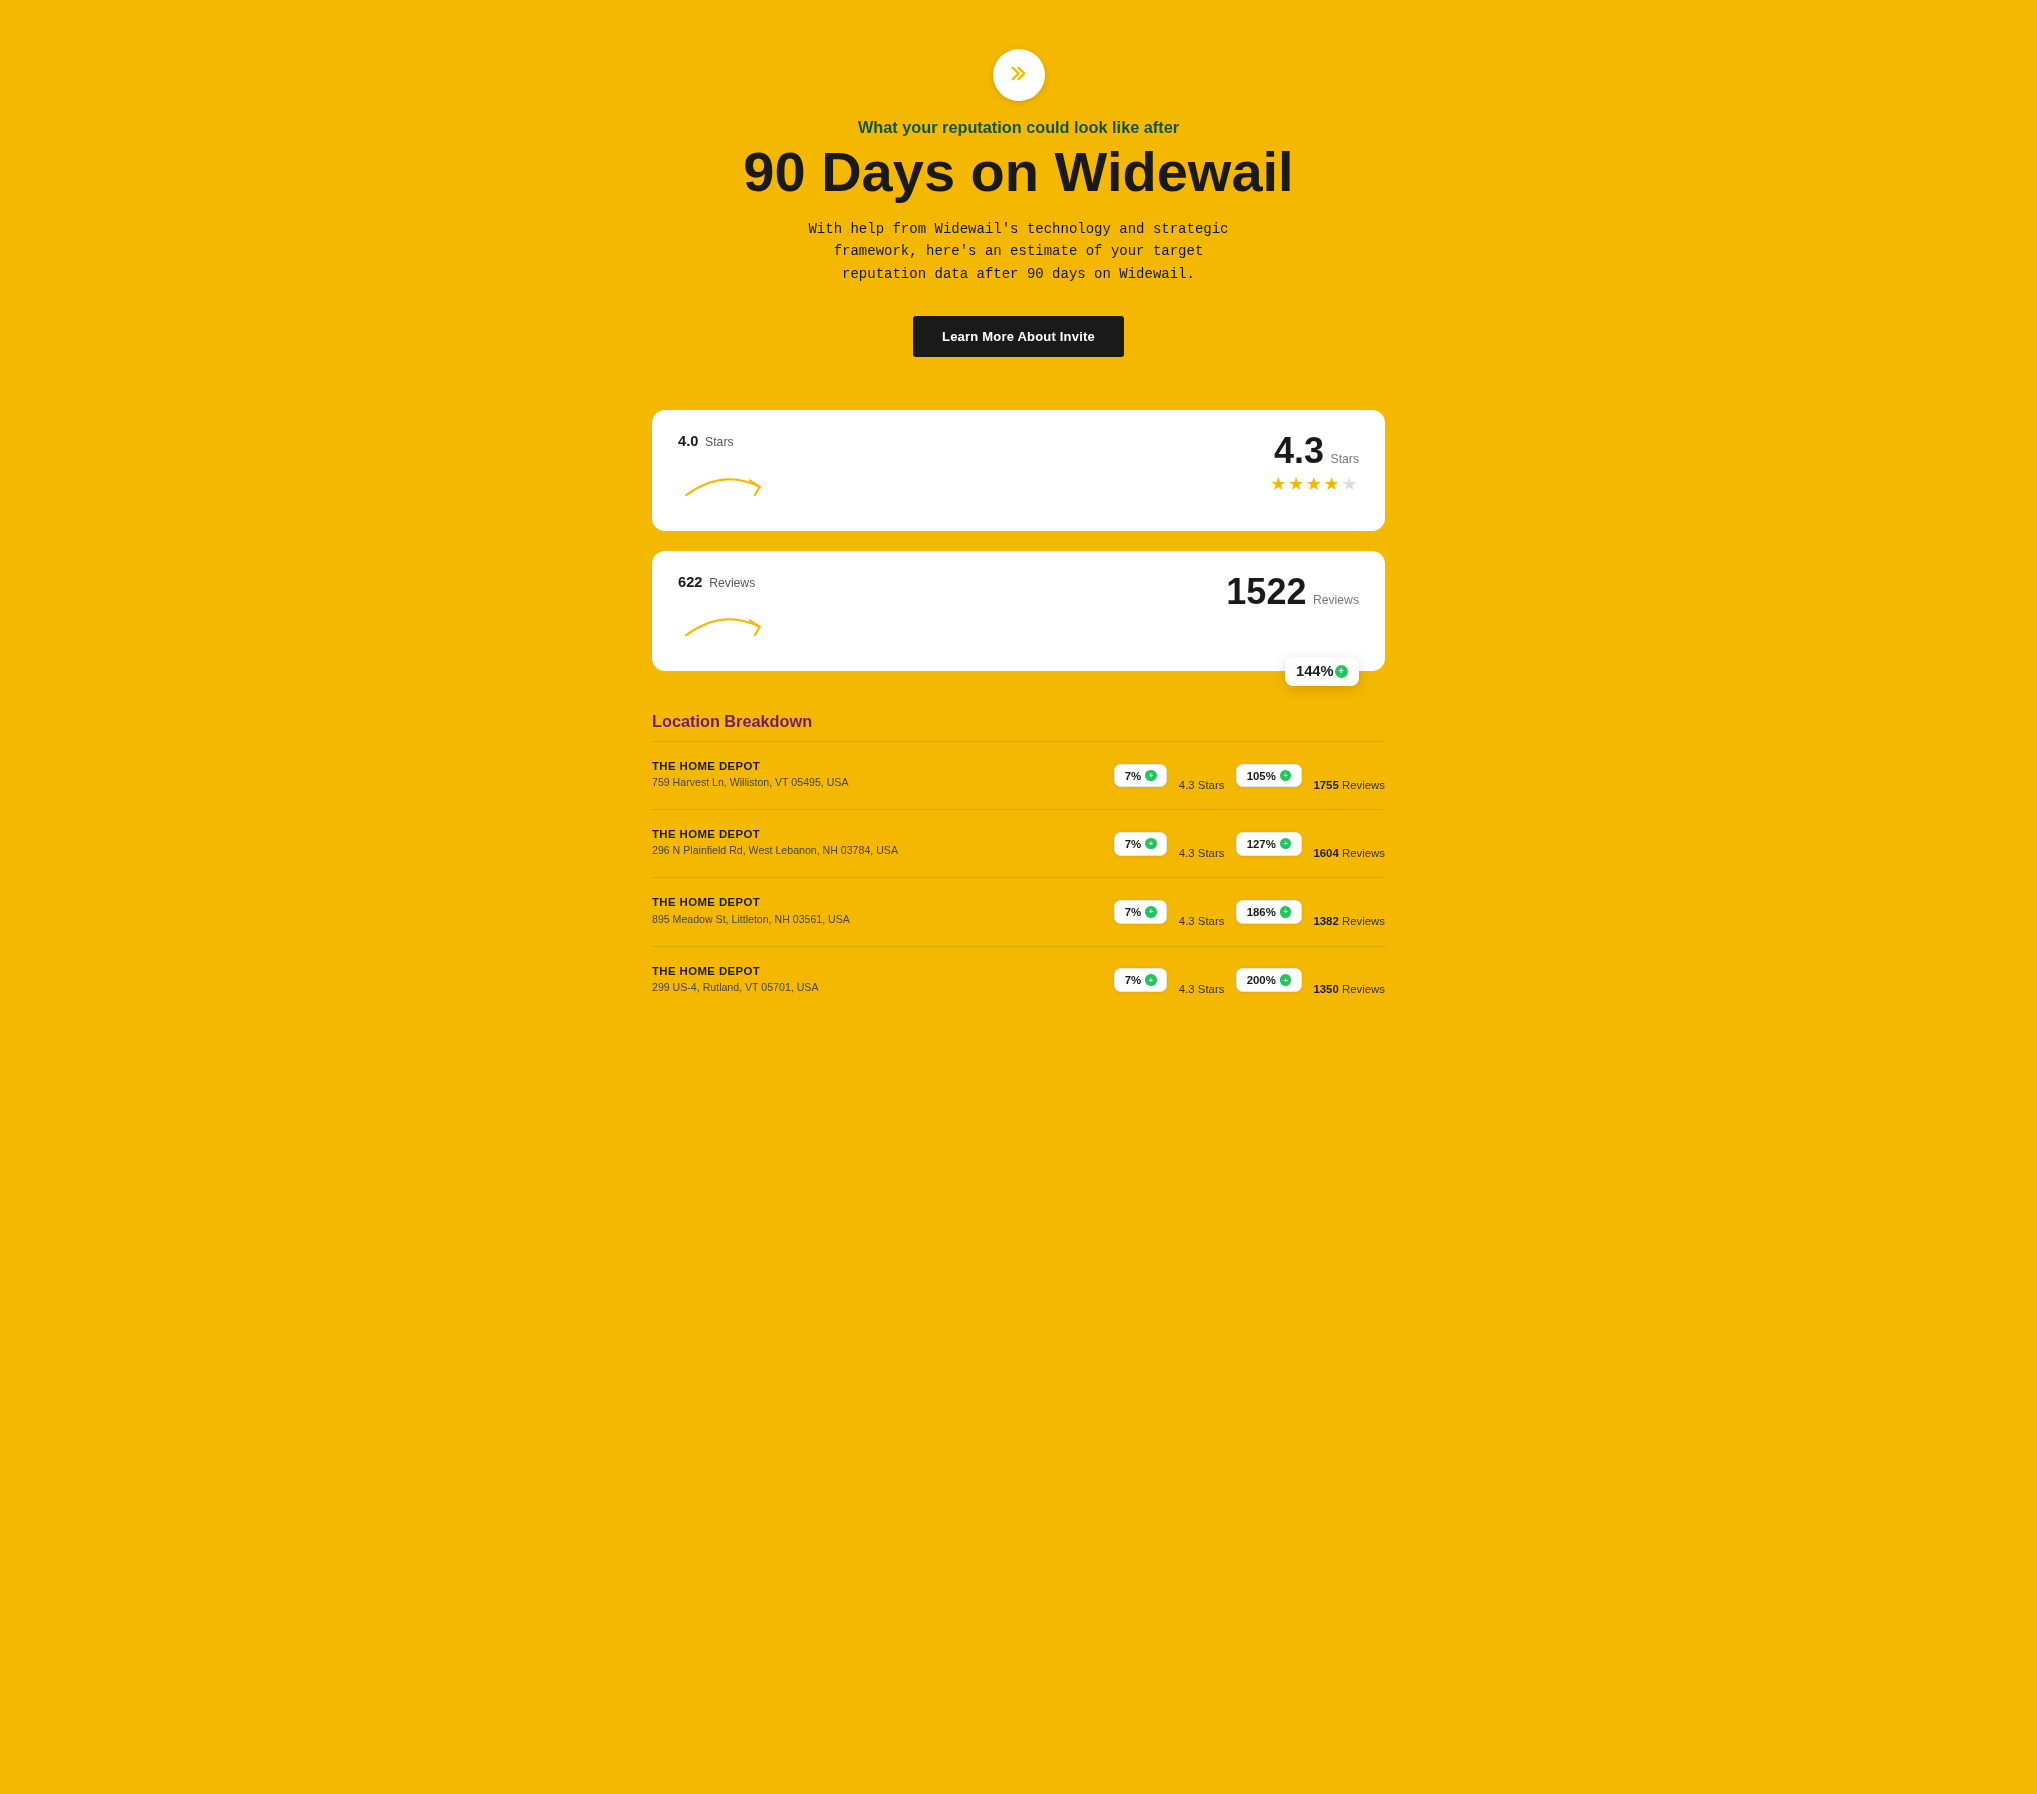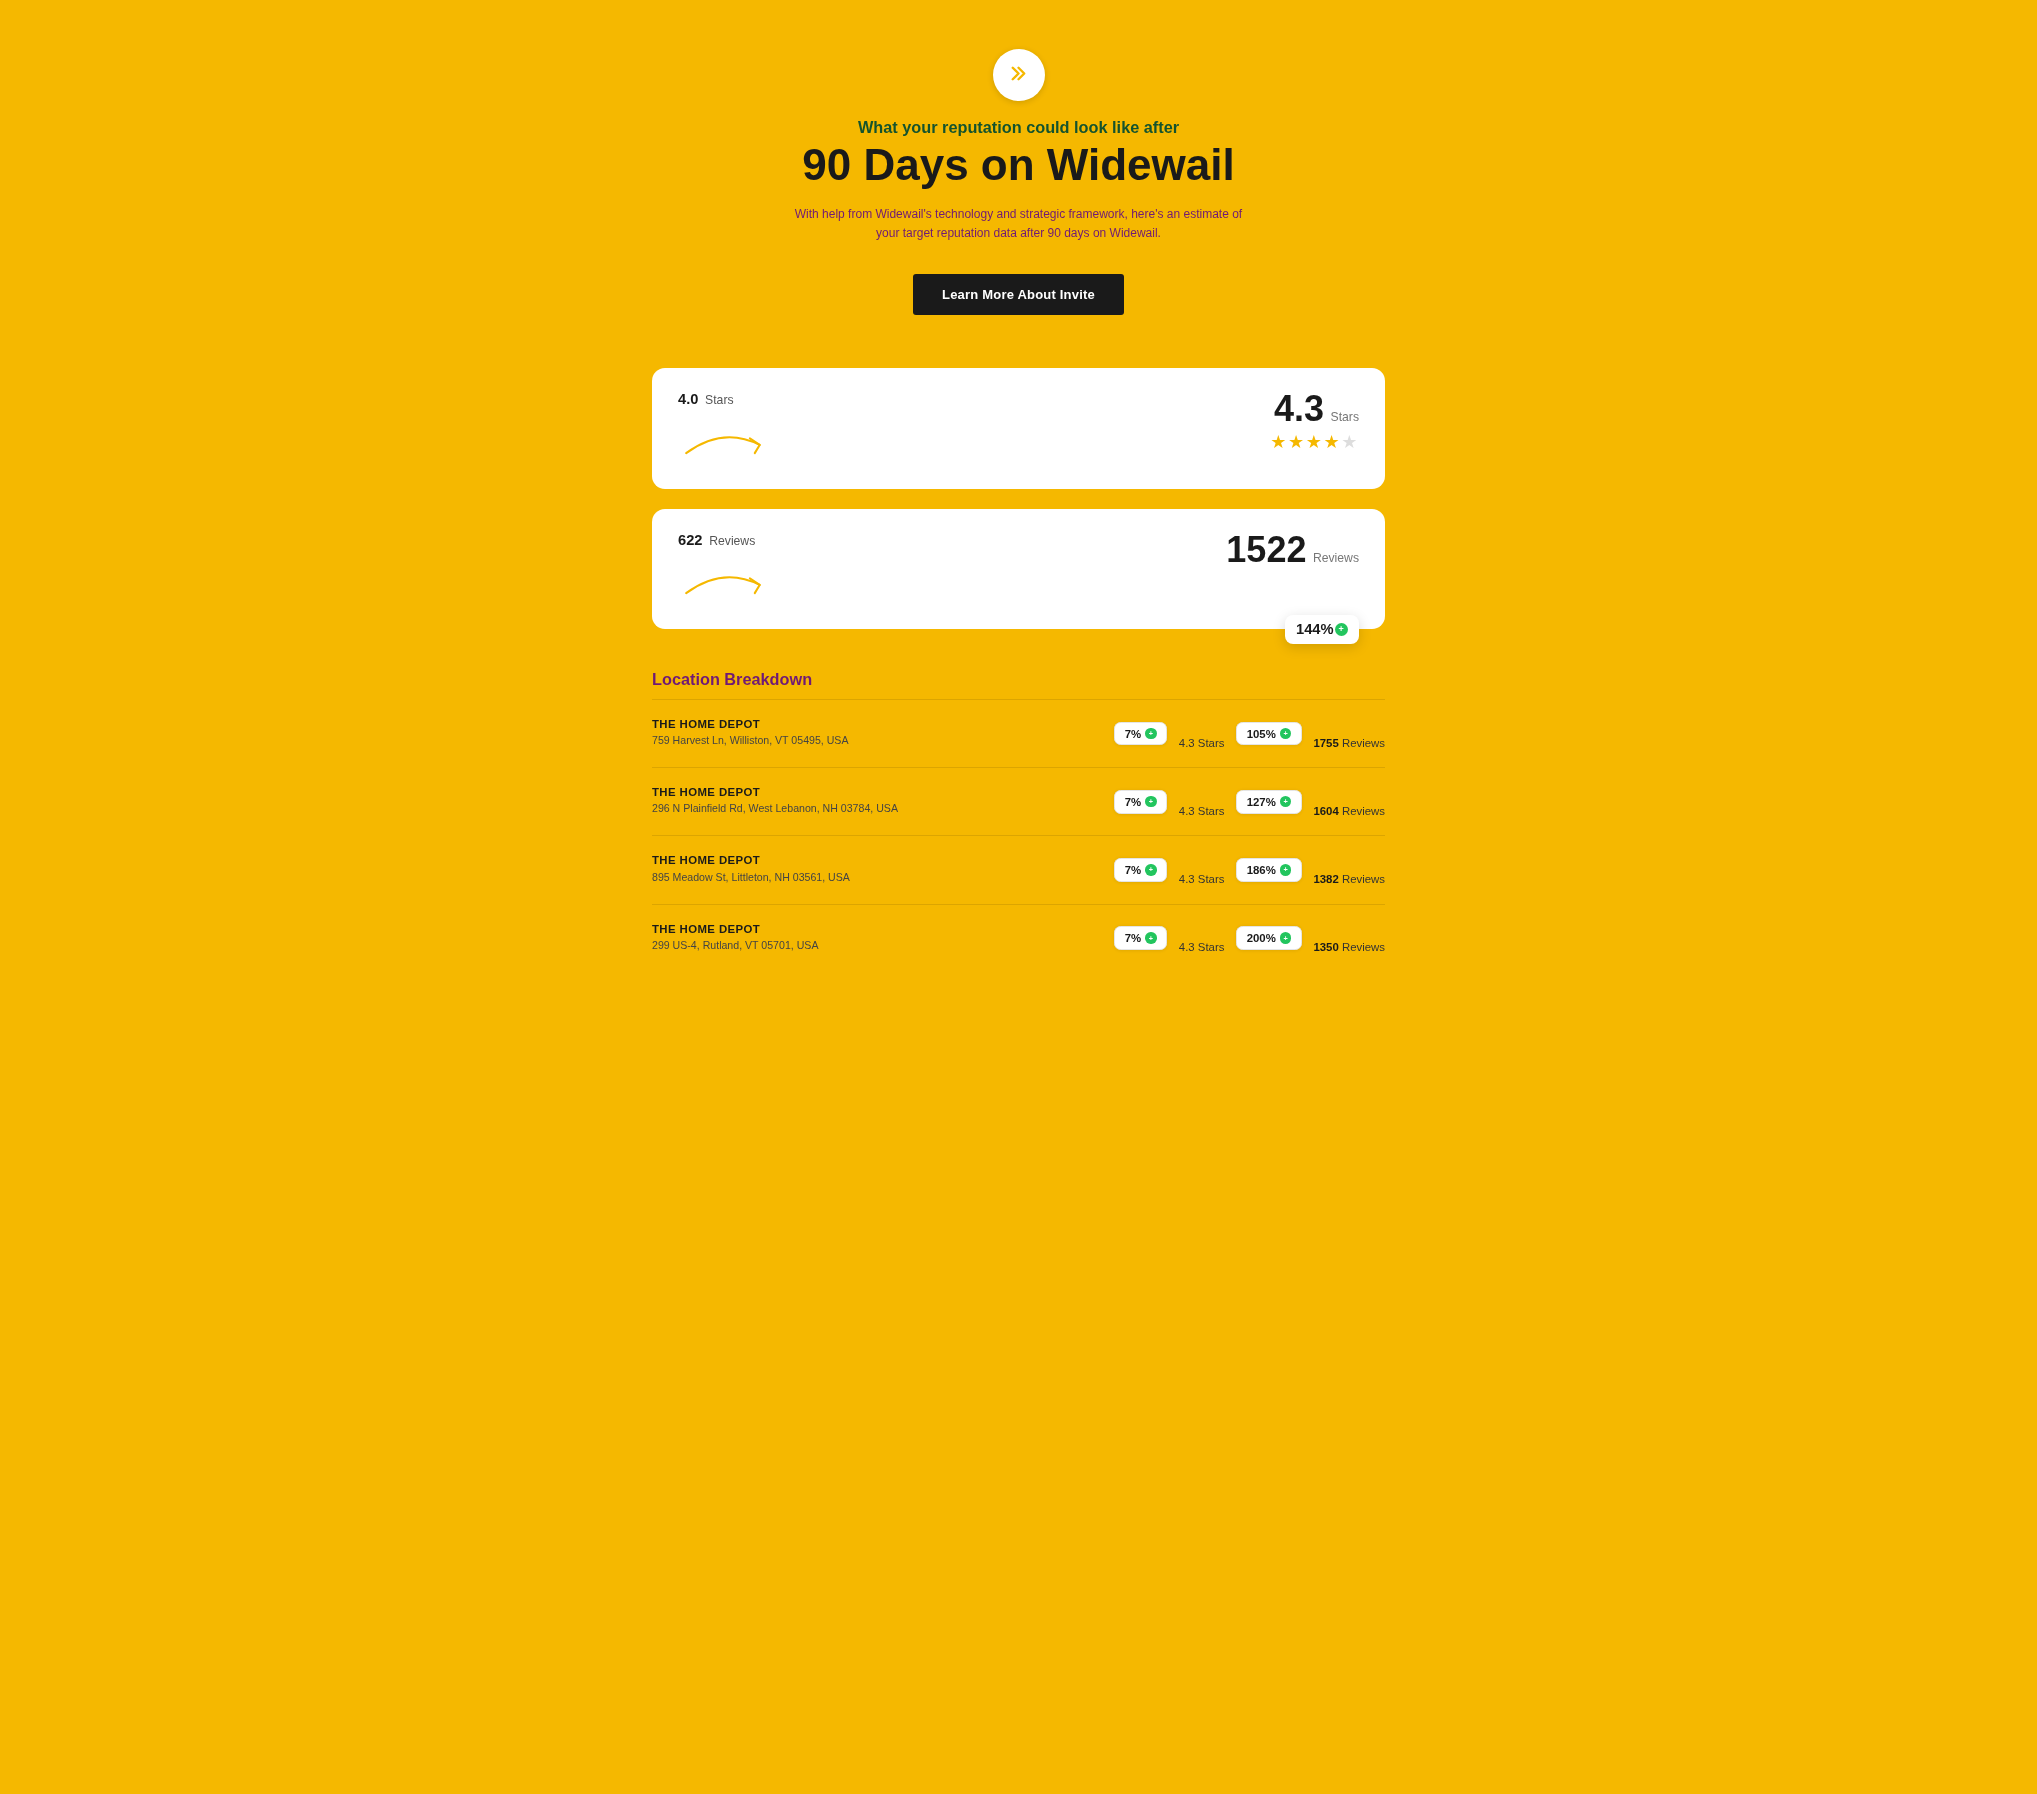--- a/index.html
+++ b/index.html
@@ -33,32 +33,33 @@
       width: 23px;
       height: 23px;
     }
     .subtitle {
       font-size: 16.3px;
       font-weight: 600;
       color: #14532d;
       margin-bottom: 4.9px;
     }
     .main-title {
-      font-size: 44px;
+      font-size: 56px;
       font-weight: 800;
       color: #1a1a1a;
       margin-bottom: 14.7px;
       line-height: 1.1;
     }
     .description {
-      font-size: 12px;
-      color: #701a75;
+      font-size: 14px;
+      color: #0f172a;
       max-width: 456px;
       margin: 0 auto 23px;
       line-height: 1.6;
+      font-family: Liberation Mono, monospace;
     }
     .cta-button {
       display: inline-block;
       background: #1a1a1a;
       color: white;
       font-size: 13px;
       font-weight: 700;
       padding: 13px 29px;
       border-radius: 3px;
       border: none;

